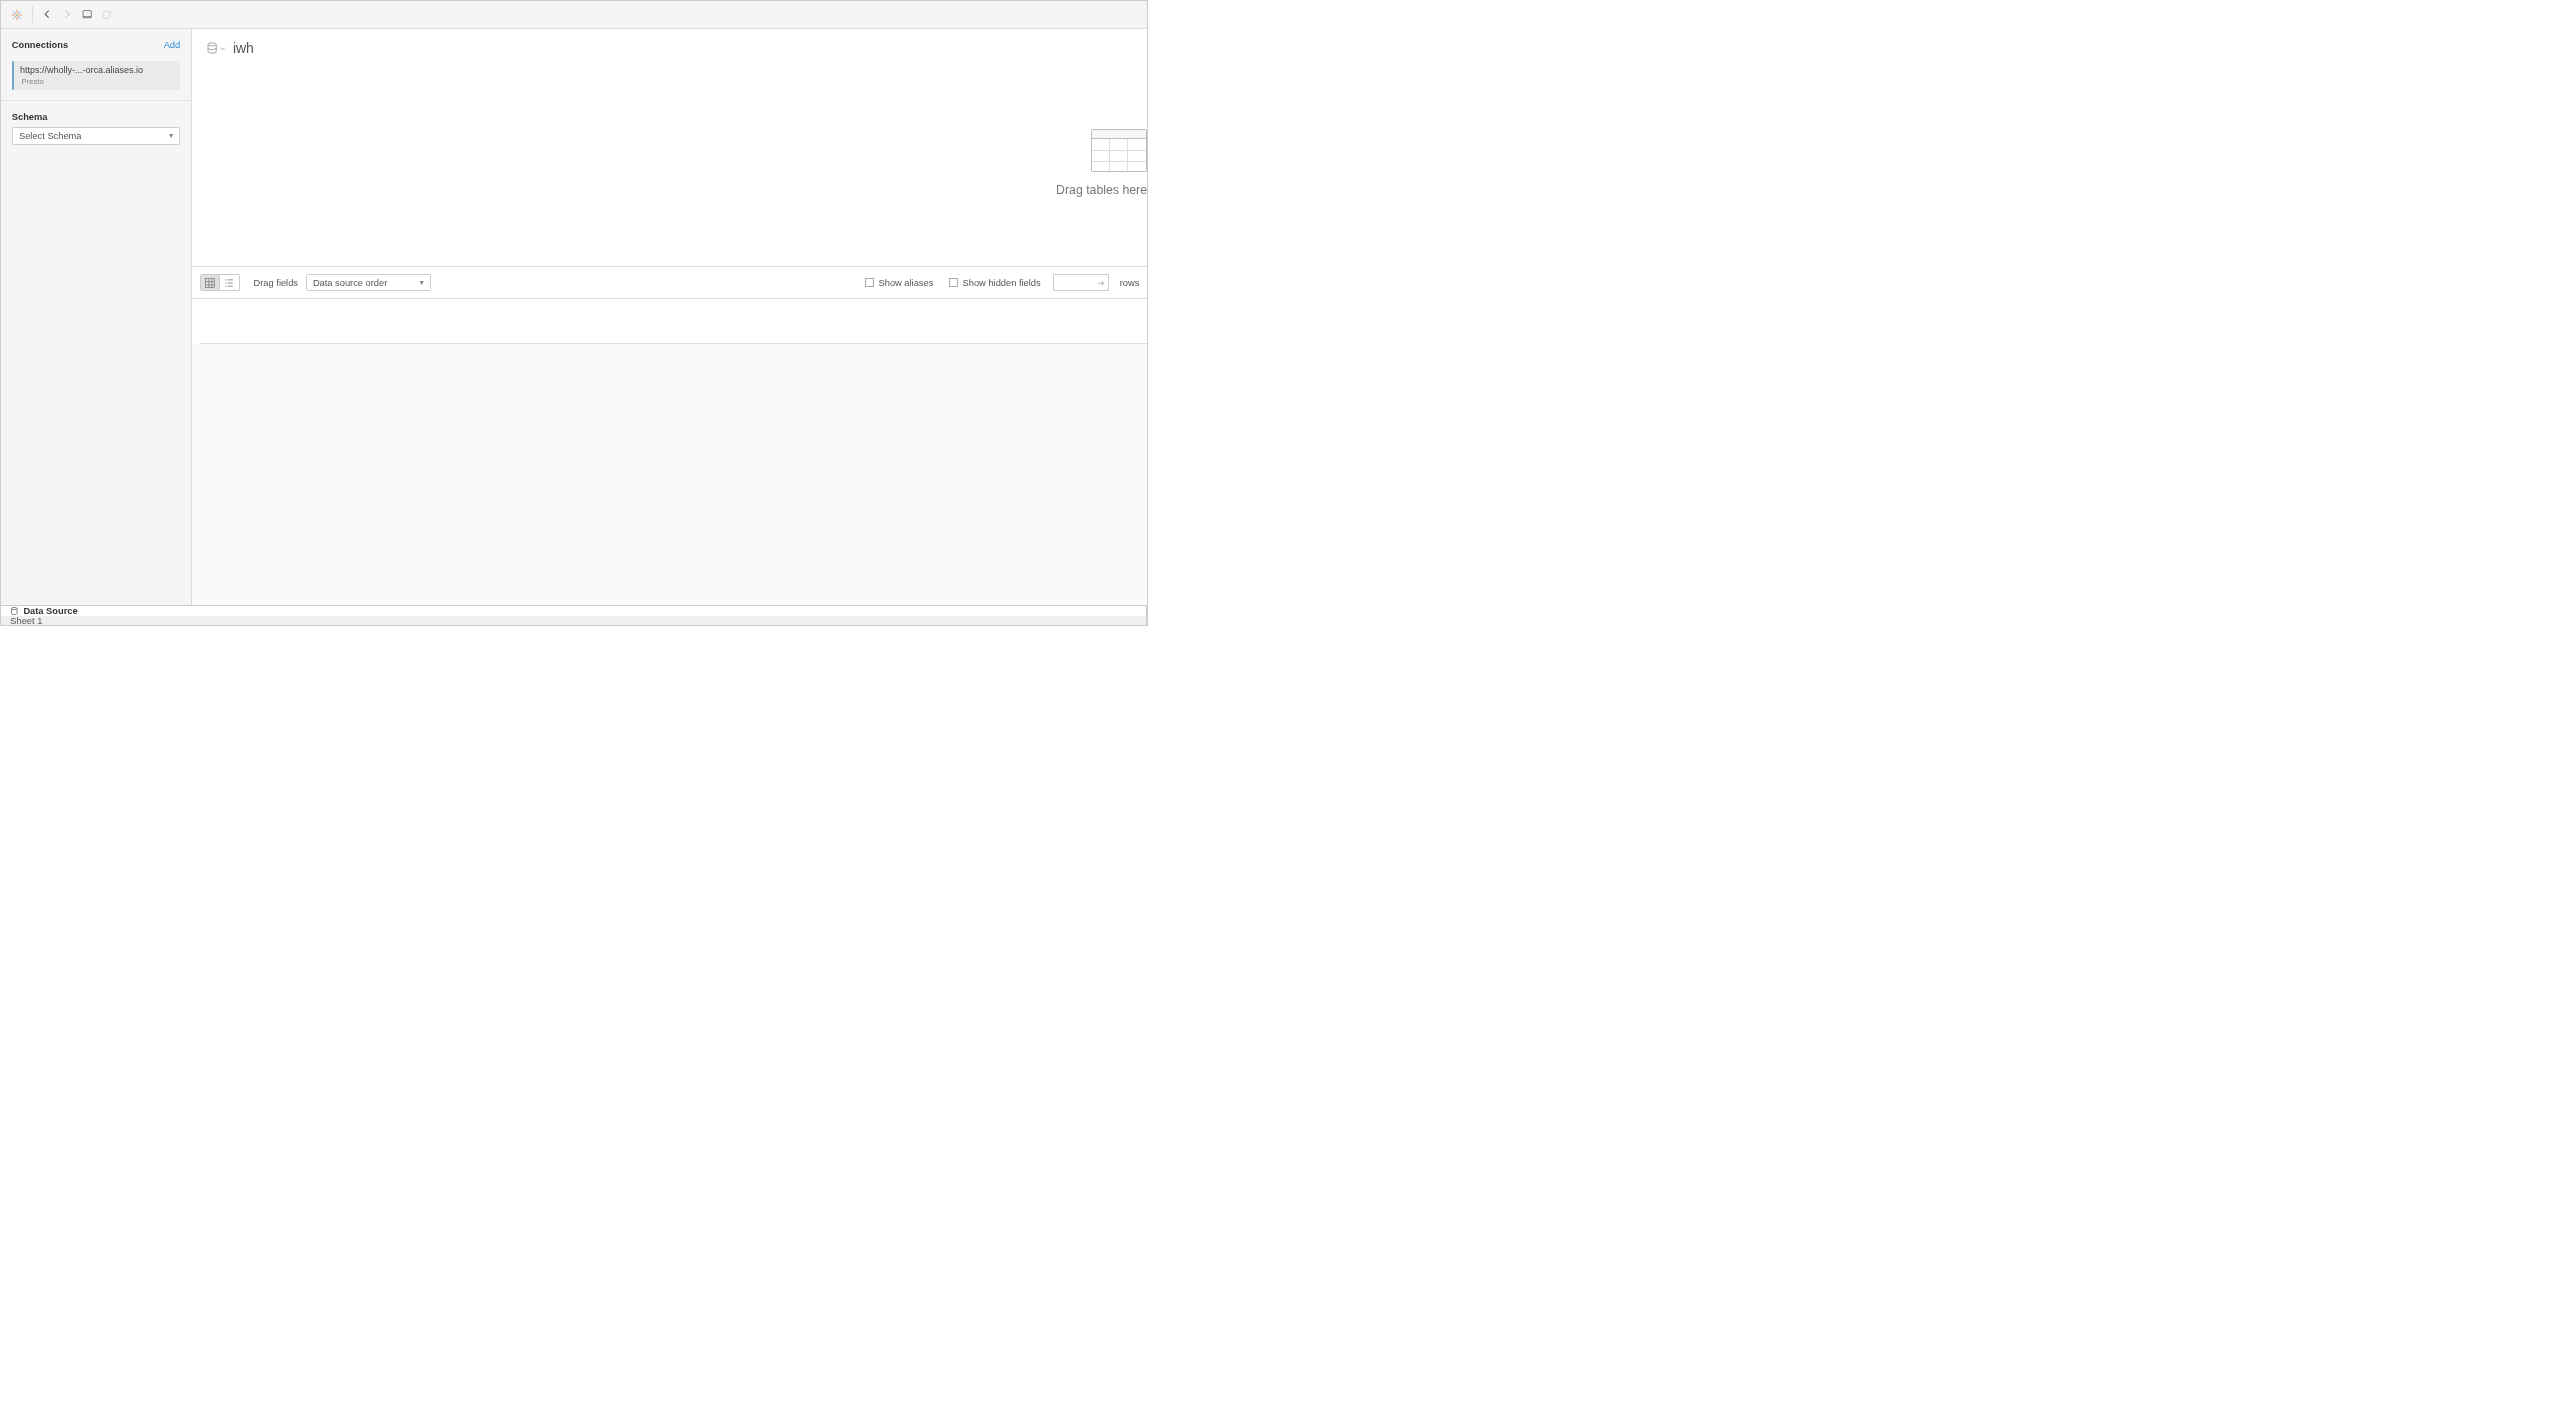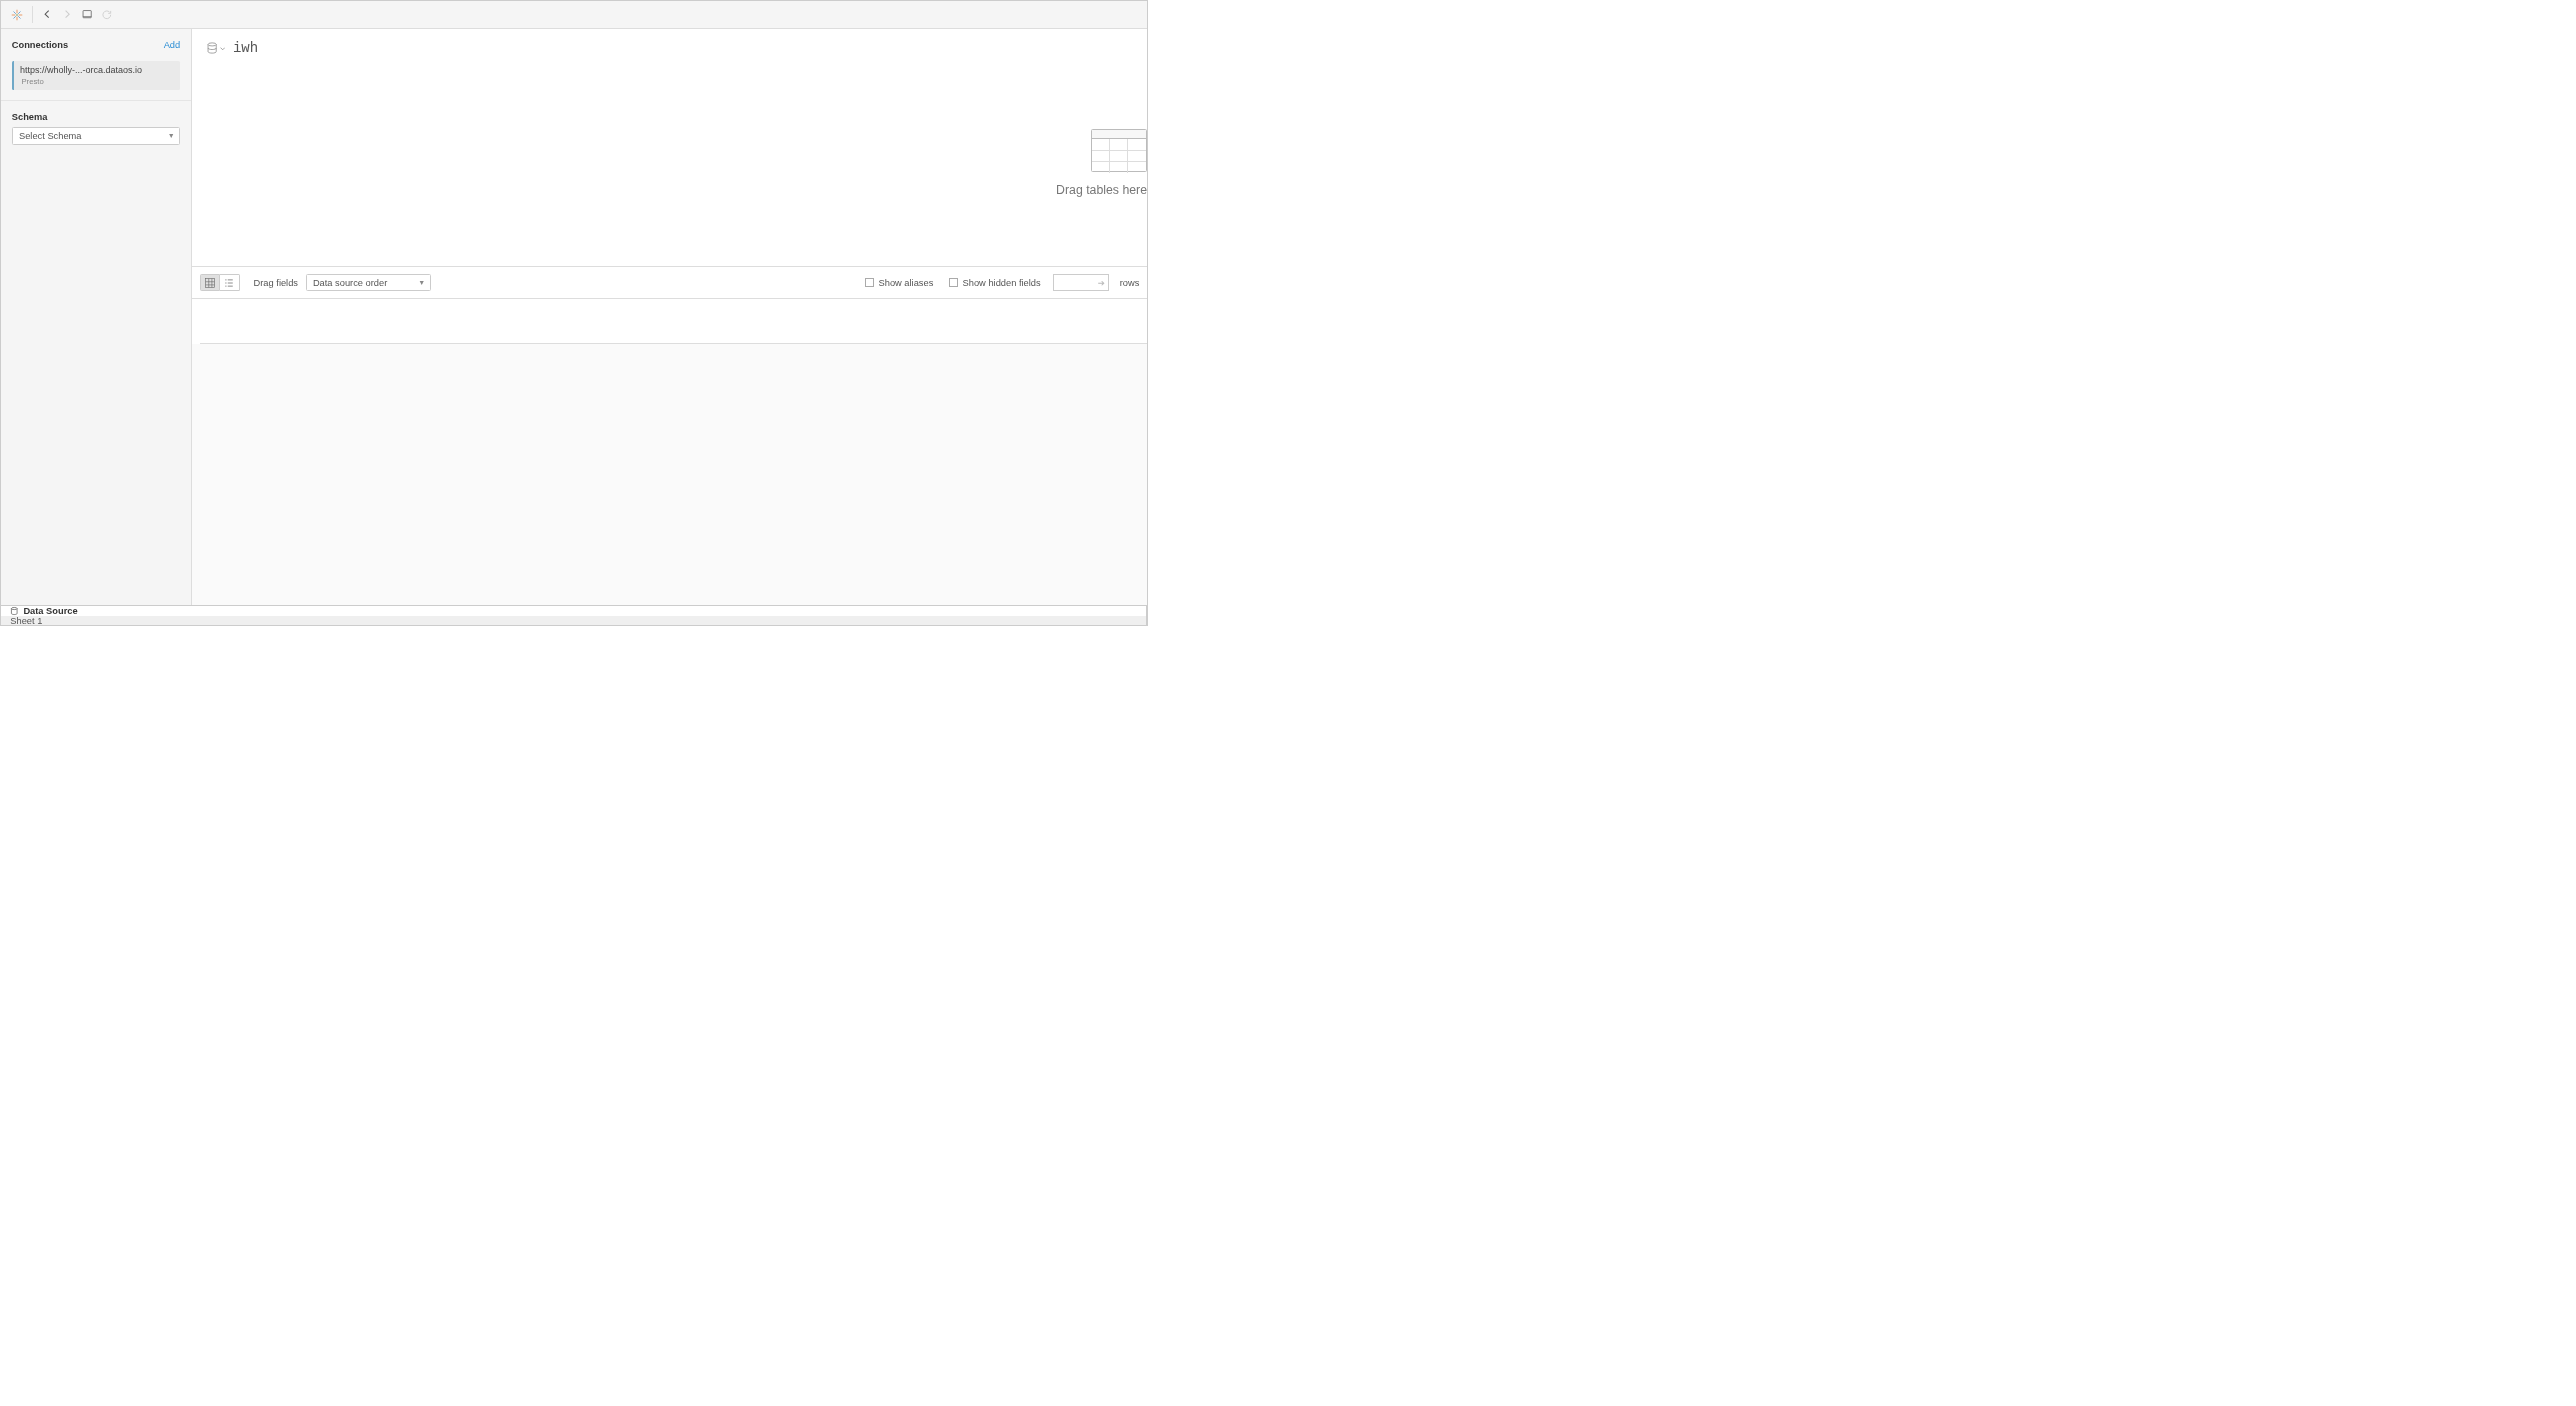--- a/index.html
+++ b/index.html
@@ -26,21 +26,21 @@
   .conn-url { font-size: 9px; color: #444; white-space: nowrap; overflow: hidden; text-overflow: ellipsis; }
   .conn-type { font-size: 7.7px; color: #888; margin-top: 1.5px; padding-left: 1.5px; }
   .schema-section { padding: 10.8px 10.8px 0; border-top: 0.8px solid #e5e5e5; margin-top: 10.8px; }
   .schema-title { font-size: 9.3px; font-weight: 600; color: #333; margin-bottom: 4.6px; }
   .schema-select { width: 100%; height: 18.5px; border: 0.8px solid #ccc; background: #fff; display: flex; align-items: center; justify-content: space-between; padding: 0 4.6px 0 6.2px; font-size: 9.3px; color: #555; border-radius: 1.5px; }
   .schema-select .chev { color: #888; font-size: 7px; }
 
   
   .content { flex: 1; display: flex; flex-direction: column; min-width: 0; }
 
-  .ds-header { height: 31px; display: flex; align-items: center; padding: 7.7px 14px 0; gap: 7.7px; font-family: Liberation Mono, monospace; }
+  .ds-header { height: 31px; display: flex; align-items: center; padding: 7.7px 14px 0; gap: 7.7px; }
   .db-icon { color: #888; display: flex; align-items: center; gap: 1.5px; }
   .ds-name { font-size: 14px; color: #555; font-weight: 400; }
 
   .canvas { flex: 0 0 207px; display: flex; flex-direction: column; align-items: flex-end; justify-content: center; border-bottom: 0.8px solid #ddd; }
   .table-illus { width: 56px; height: 43px; border: 0.8px solid #bbb; border-radius: 1.5px; position: relative; margin-bottom: 10.8px; }
   .table-illus .hdr { height: 9.3px; border-bottom: 0.8px solid #bbb; background: #f7f7f7; }
   .table-illus .rows { display: grid; grid-template-columns: repeat(3, 1fr); grid-template-rows: repeat(3, 1fr); height: 34px; }
   .table-illus .cell { border-right: 0.8px solid #ddd; border-bottom: 0.8px solid #ddd; }
   .table-illus .cell:nth-child(3n) { border-right: none; }
   .table-illus .cell:nth-last-child(-n+3) { border-bottom: none; }
@@ -112,21 +112,21 @@
 <div class="main">
 
   <div class="sidebar">
     <div class="sb-section">
       <div class="sb-header">
         <span class="sb-title">Connections</span>
         <span class="sb-add">Add</span>
       </div>
     </div>
     <div class="conn-item">
-      <div class="conn-url">https://wholly-...-orca.dataos.io</div>
+      <div class="conn-url">https://wholly-...-orca.aliases.io</div>
       <div class="conn-type">Presto</div>
     </div>
     <div class="schema-section">
       <div class="schema-title">Schema</div>
       <div class="schema-select">
         <span>Select Schema</span>
         <span class="chev">▼</span>
       </div>
     </div>
   </div>

